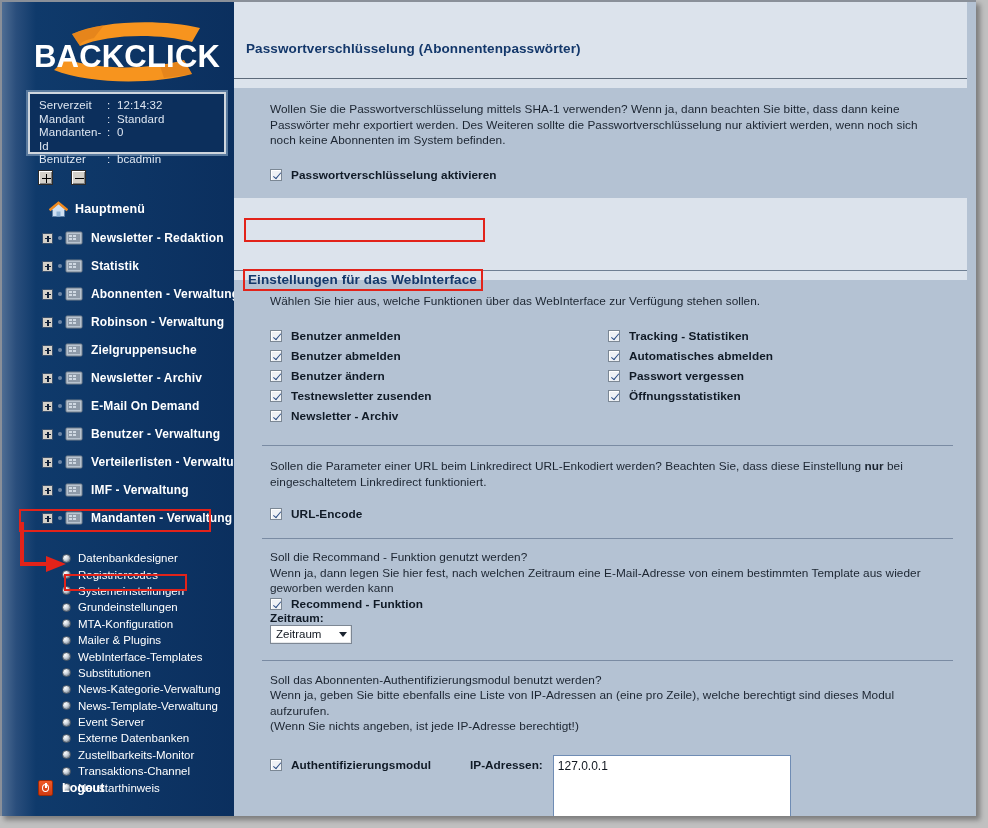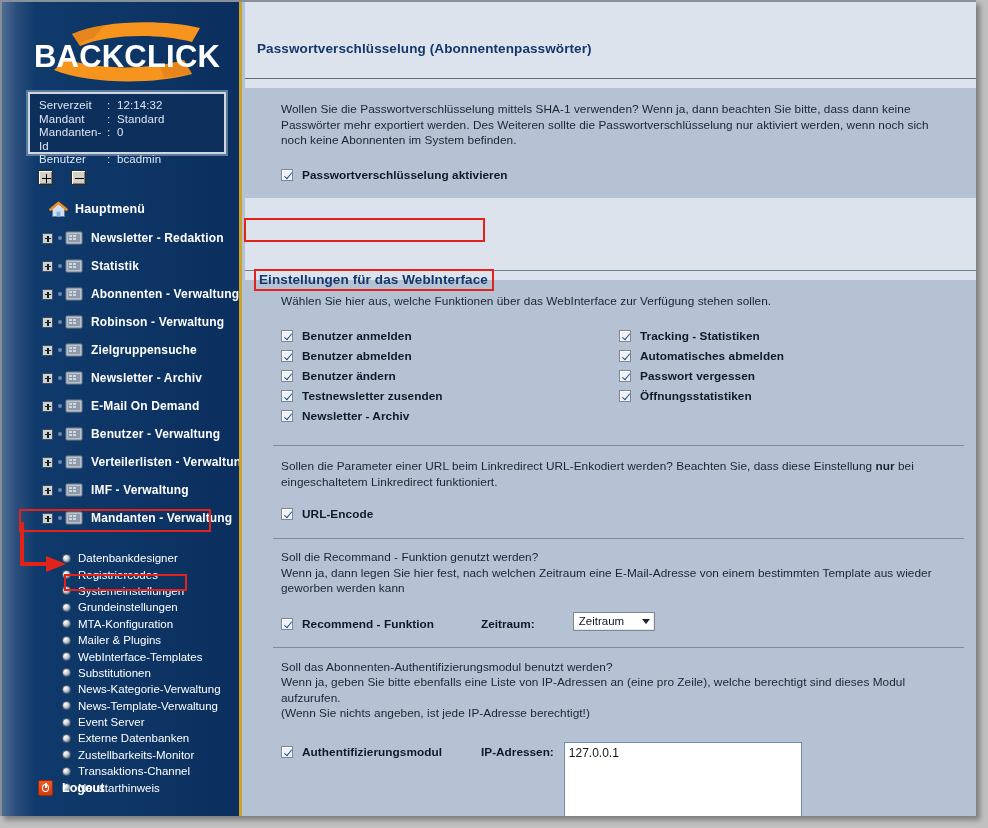--- a/index.html
+++ b/index.html
@@ -114,21 +114,21 @@
     content:"";position:absolute;left:3.3px;top:3px;width:7px;height:8px;
     border:1.6px solid #ffffff;border-radius:50%;box-sizing:border-box;
   }
   .logout .pw::after{
     content:"";position:absolute;left:6.3px;top:1.8px;width:1.6px;height:5.2px;background:#ffffff;
   }
   .logout .lbl{font-size:12.5px;font-weight:bold;color:#ffffff;}
 
   
   .main{
-    position:absolute;left:243px;top:0;width:733px;height:816px;
+    position:absolute;left:232px;top:0;width:733px;height:816px;
     background:#b4c2d3;overflow:hidden;
   }
   .band-head{
     background:#dce3ec;padding:0 0 0 12px;position:relative;
   }
   .band-head .ttl{
     font-size:13.5px;font-weight:bold;color:#14386b;
     letter-spacing:.1px;display:inline-block;
   }
   .rule-dark{height:1px;background:#5d6a7a;margin:0;}
@@ -595,21 +595,21 @@
             <span class="cbx"></span>
             <span class="cb-lbl">URL-Encode</span>
           </div>
         </div>
 
         <div style="height:17px;"></div>
         <div class="thin-sep"></div>
         <div style="padding:11px 22px 0 36px;">
           <div class="para">Soll die Recommand - Funktion genutzt werden?</div>
           <div class="para">Wenn ja, dann legen Sie hier fest, nach welchen Zeitraum eine E-Mail-Adresse von einem bestimmten Template aus wieder geworben werden kann</div>
-          <div style="display:flex;align-items:flex-end;margin-top:15px;">
+          <div style="display:flex;align-items:flex-start;flex-direction:column;">
             <div class="cb-row" style="width:200px;">
               <span class="cbx"></span>
               <span class="cb-lbl">Recommend - Funktion</span>
             </div>
             <span class="lbl-bold" style="margin-right:38px;">Zeitraum:</span>
             <span class="sel">
               <span class="sv">Zeitraum</span>
               <span class="arw"></span>
             </span>
           </div>

